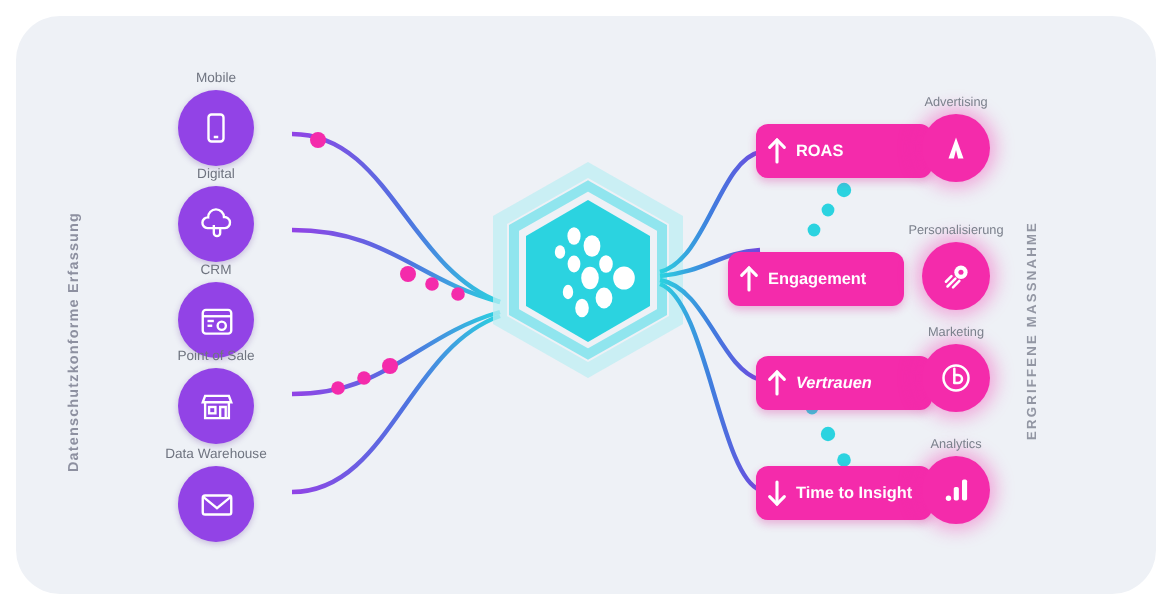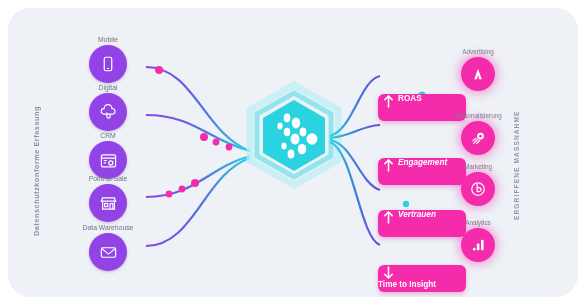--- a/index.html
+++ b/index.html
@@ -11,21 +11,21 @@
   #vleft{left:24px;top:228px;transform:rotate(-90deg);font-weight:bold;color:#8d90a0;}
   #vright{left:505px;top:212px;transform:rotate(-90deg);font-weight:bold;font-size:6.6px;letter-spacing:1.1px;color:#9296a3;}
 
   .src{position:absolute;width:84px;text-align:center;}
   .src .cap{font-size:6.8px;color:#6f7480;margin-bottom:2px;white-space:nowrap;}
   .disc{width:38px;height:38px;border-radius:50%;background:#9243e6;margin:0 auto;
         display:flex;align-items:center;justify-content:center;box-shadow:0 1px 3px rgba(90,40,150,.28);}
   .disc svg{display:block;}
 
   .chip{position:absolute;height:27px;width:88px;border-radius:6px;background:#f42bab;
-        display:flex;align-items:flex-start;box-shadow:0 2px 4px rgba(220,30,150,.3);margin-top:32px;}
+        display:flex;align-items:center;box-shadow:0 2px 4px rgba(220,30,150,.3);}
   .chip .arw{width:20px;display:flex;align-items:center;justify-content:center;}
   .chip .txt{color:#fff;font-size:8.2px;font-weight:bold;line-height:9.5px;}
 
   .outc{position:absolute;width:64px;text-align:center;}
   .outc .cap{font-size:6.4px;color:#7b808c;margin-bottom:2px;white-space:nowrap;}
   .pdisc{width:34px;height:34px;border-radius:50%;background:#f42bab;margin:0 auto;
          display:flex;align-items:center;justify-content:center;box-shadow:0 0 9px 3px rgba(244,43,171,.38);}
 </style>
 </head>
 <body>
@@ -175,21 +175,21 @@
   </div>
   <div class="outc" style="left:438px;top:40px;">
     <div class="cap">Advertising</div>
     <div class="pdisc">
       <svg width="18" height="18" viewBox="0 0 24 24" fill="#fff">
         <path d="M12 5l5 14h-3.6L12 13.4 10.6 19H7z"></path>
         </svg>
     </div>
   </div>
 
-  <div class="chip" style="left:370px;top:118px;font-style:italic;">
+  <div class="chip" style="left:356px;top:118px;">
     <span class="arw">
       <svg width="11" height="15" viewBox="0 0 12 16" fill="none" stroke="#fff" stroke-width="1.7" stroke-linecap="round">
         <line x1="6" y1="14" x2="6" y2="2"></line>
           <path d="M2 6l4-4 4 4"></path>
         </svg>
     </span>
     <span class="txt">Engagement</span>
   </div>
   <div class="outc" style="left:438px;top:104px;">
     <div class="cap">Personalisierung</div>
@@ -217,21 +217,21 @@
     <div class="cap">Marketing</div>
     <div class="pdisc">
       <svg width="20" height="20" viewBox="0 0 24 24" fill="none" stroke="#fff" stroke-width="1.5">
         <circle cx="12" cy="12" r="7.5"></circle>
         <path d="M11 6.5v8.2" stroke-linecap="round"></path>
         <path d="M11 10.2h2.2a2.4 2.4 0 0 1 0 4.8H11" stroke-linecap="round"></path>
         </svg>
     </div>
   </div>
 
-  <div class="chip" style="left:370px;top:225px;flex-direction:column;">
+  <div class="chip" style="left:370px;top:225px;">
     <span class="arw">
       <svg width="11" height="15" viewBox="0 0 12 16" fill="none" stroke="#fff" stroke-width="1.7" stroke-linecap="round">
         <line x1="6" y1="2" x2="6" y2="14"></line>
           <path d="M2 10l4 4 4-4"></path>
         </svg>
     </span>
     <span class="txt">Time to Insight</span>
   </div>
   <div class="outc" style="left:438px;top:211px;">
     <div class="cap">Analytics</div>

